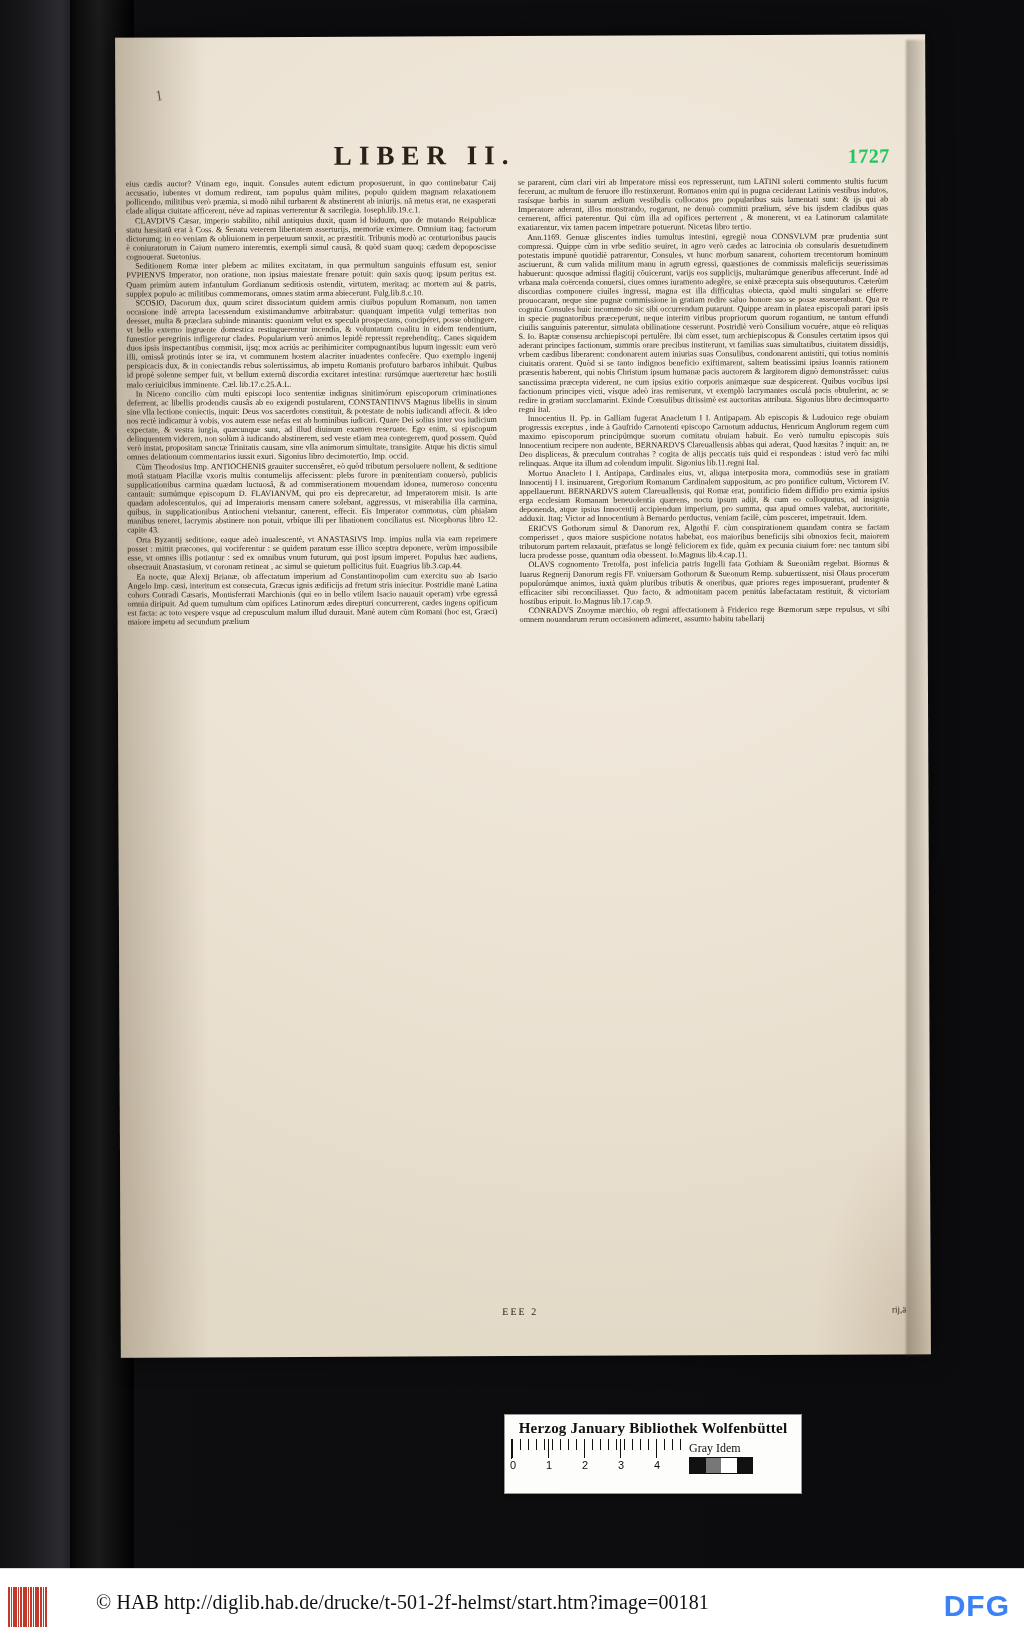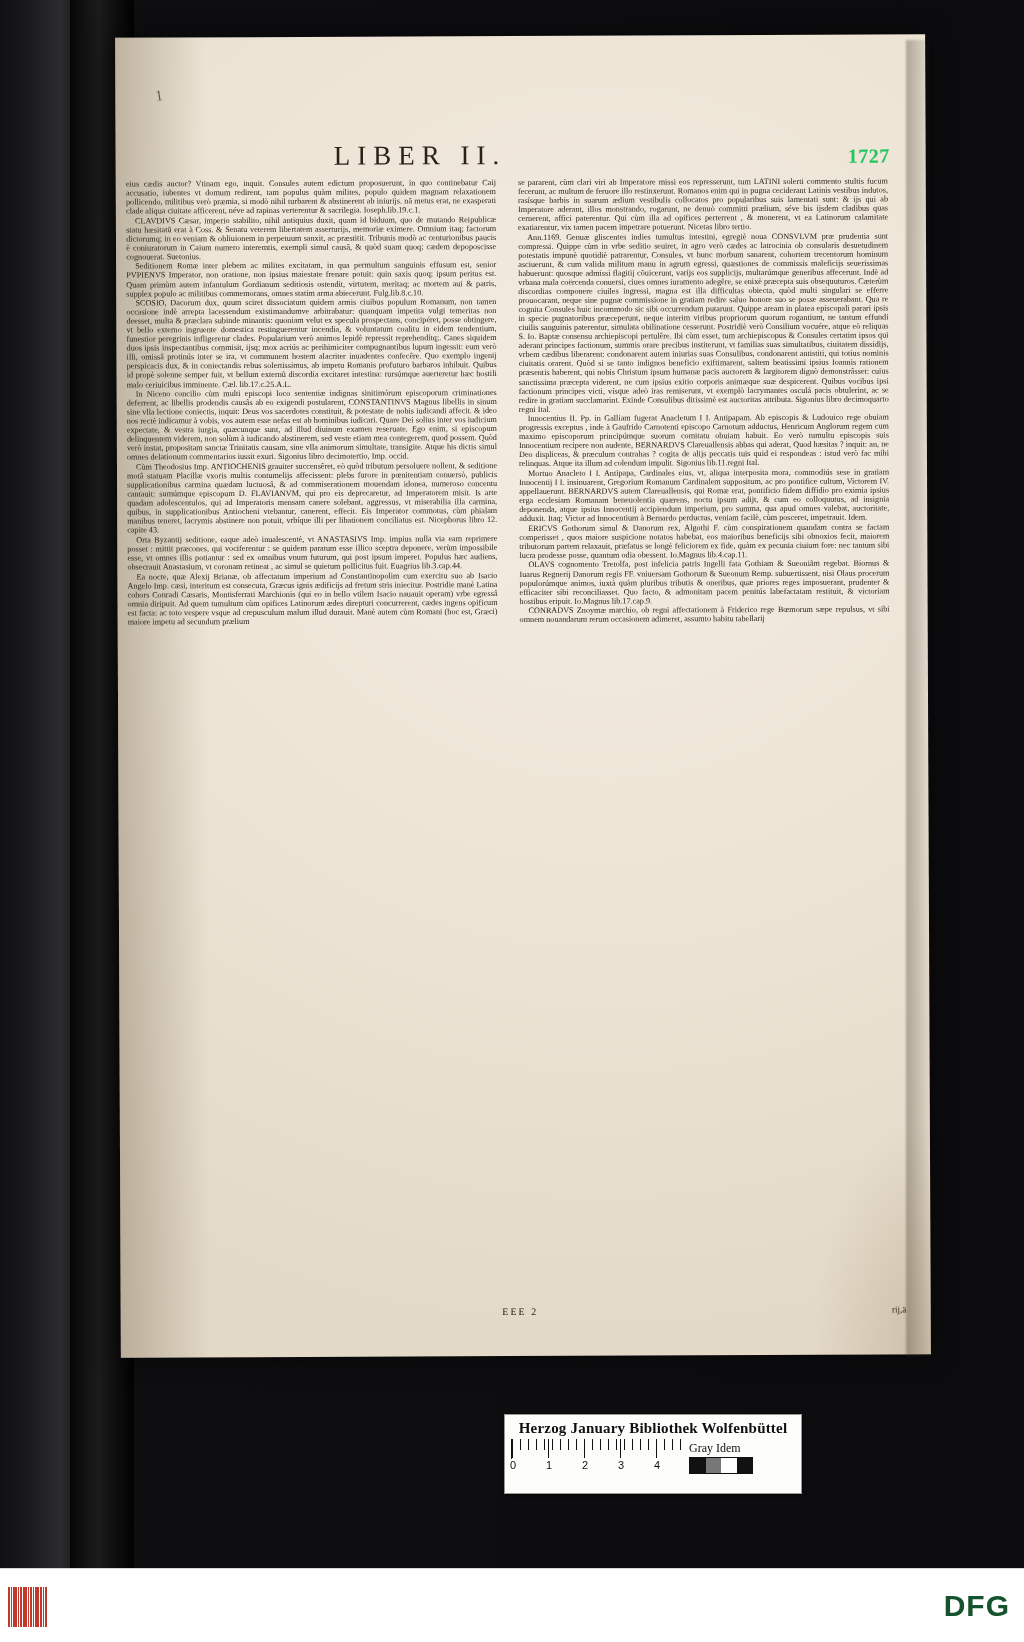--- a/index.html
+++ b/index.html
@@ -84,21 +84,21 @@
     position: relative;
     height: 34px;
     margin-bottom: 4px;
   }
   .liber {
     position: absolute;
     left: 208px;
     top: 0;
     font-size: 27px;
     letter-spacing: 7px;
-    font-weight: 400;
+    font-weight: 700;
     color: #2a2118;
   }
   .folio {
     position: absolute;
     right: 16px;
     top: 6px;
     font-size: 20px;
     font-weight: 700;
     letter-spacing: 0.5px;
     color: #22c55e;
@@ -255,21 +255,21 @@
     letter-spacing: 0.1px;
   }
   #dfg {
     position: absolute;
     right: 14px;
     top: 20px;
     font-family: "Liberation Sans", sans-serif;
     font-weight: 700;
     font-size: 30px;
     letter-spacing: 1px;
-    color: #14532d;
+    color: #3b82f6;
     margin-left: 41px;
   }
 </style>
 </head>
 <body>
 
 <div id="scan">
   <div id="surround"></div>
   <div id="gutter"></div>
   <div id="leaf">
@@ -371,14 +371,15 @@
       <i></i>
       <i class="w"></i>
       <i class="s"></i>
       <i></i>
       <i class="s"></i>
       <i class="w"></i>
       <i></i>
       <i class="s"></i>
       <i></i>
   </div>
+  <div id="footer-url">© HAB http://diglib.hab.de/drucke/t-501-2f-helmst/start.htm?image=00181</div>
   <div id="dfg">DFG</div>
 </div>
 
 </body></html>

